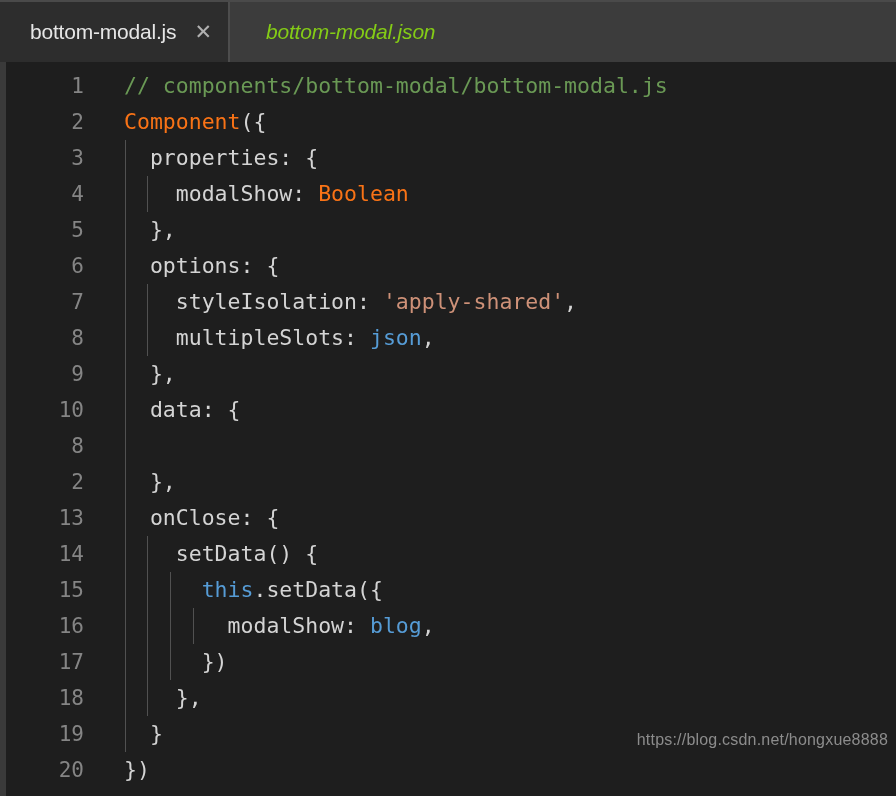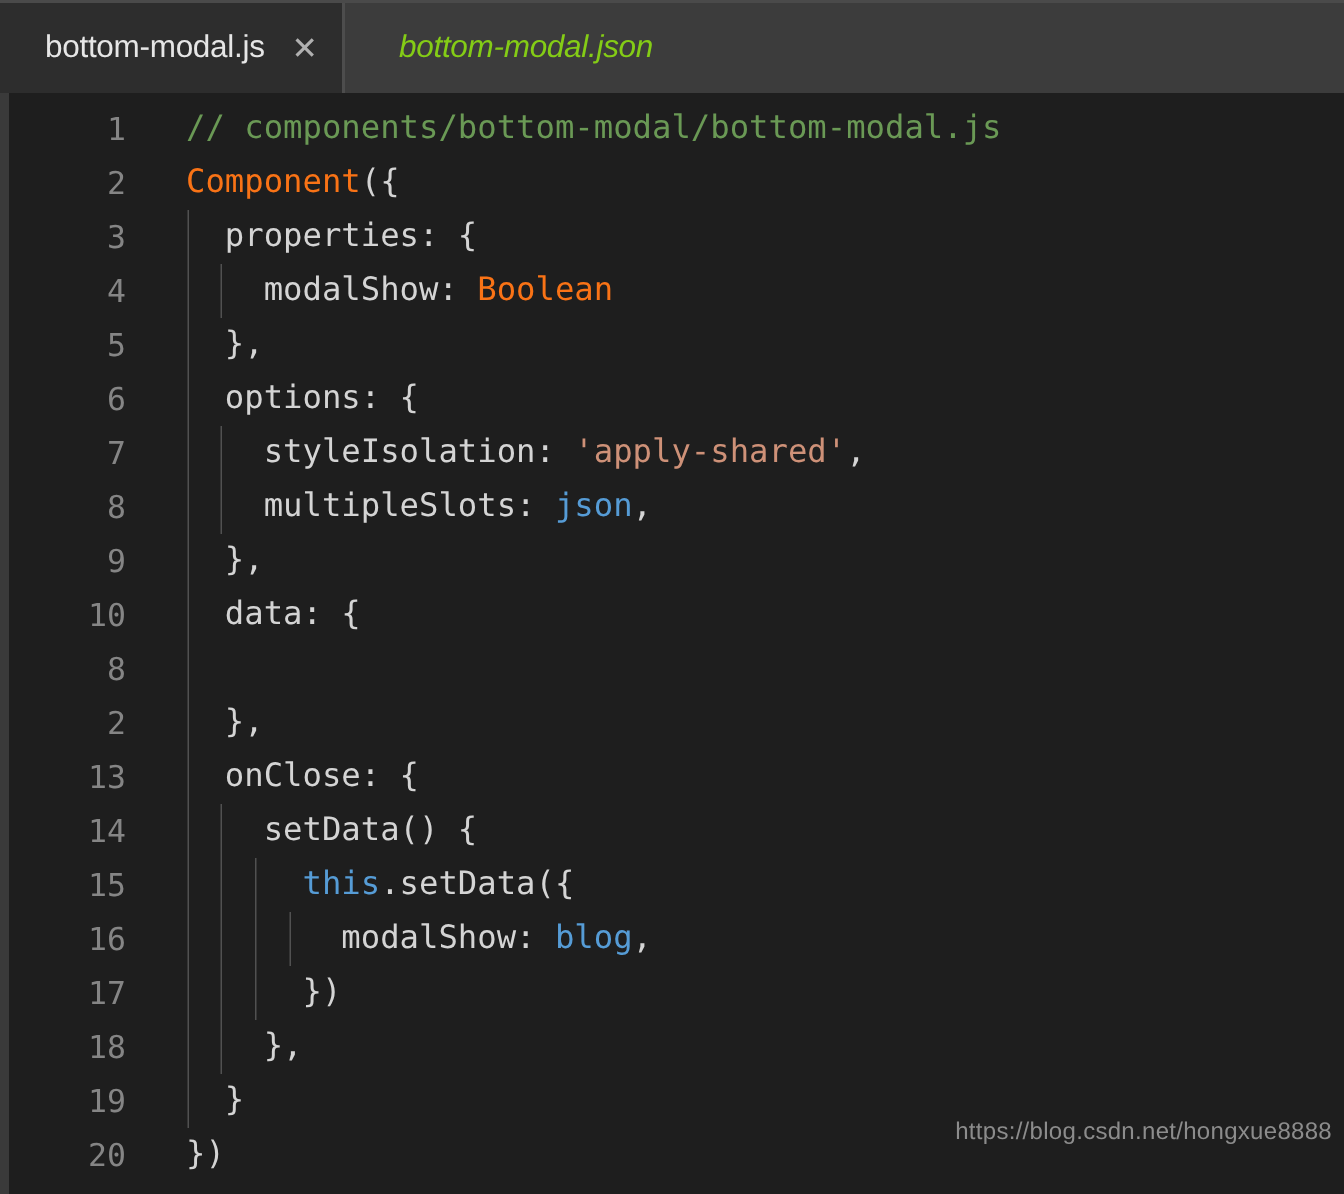--- a/index.html
+++ b/index.html
@@ -134,21 +134,21 @@
   .t-comment { color: #6A9955; }
   .t-type    { color: #f97316; }
   .t-string  { color: #CE9178; }
   .t-kw      { color: #569CD6; }
   .t-plain   { color: #D4D4D4; }
 
   
   .watermark {
     position: absolute;
     right: 8px;
-    bottom: 32px;
+    bottom: 47px;
     color: #8C8C8C;
     font-family: "Liberation Sans", sans-serif;
     font-size: 16px;
     letter-spacing: 0.2px;
     pointer-events: none;
   }
 </style>
 </head>
 <body>
 

